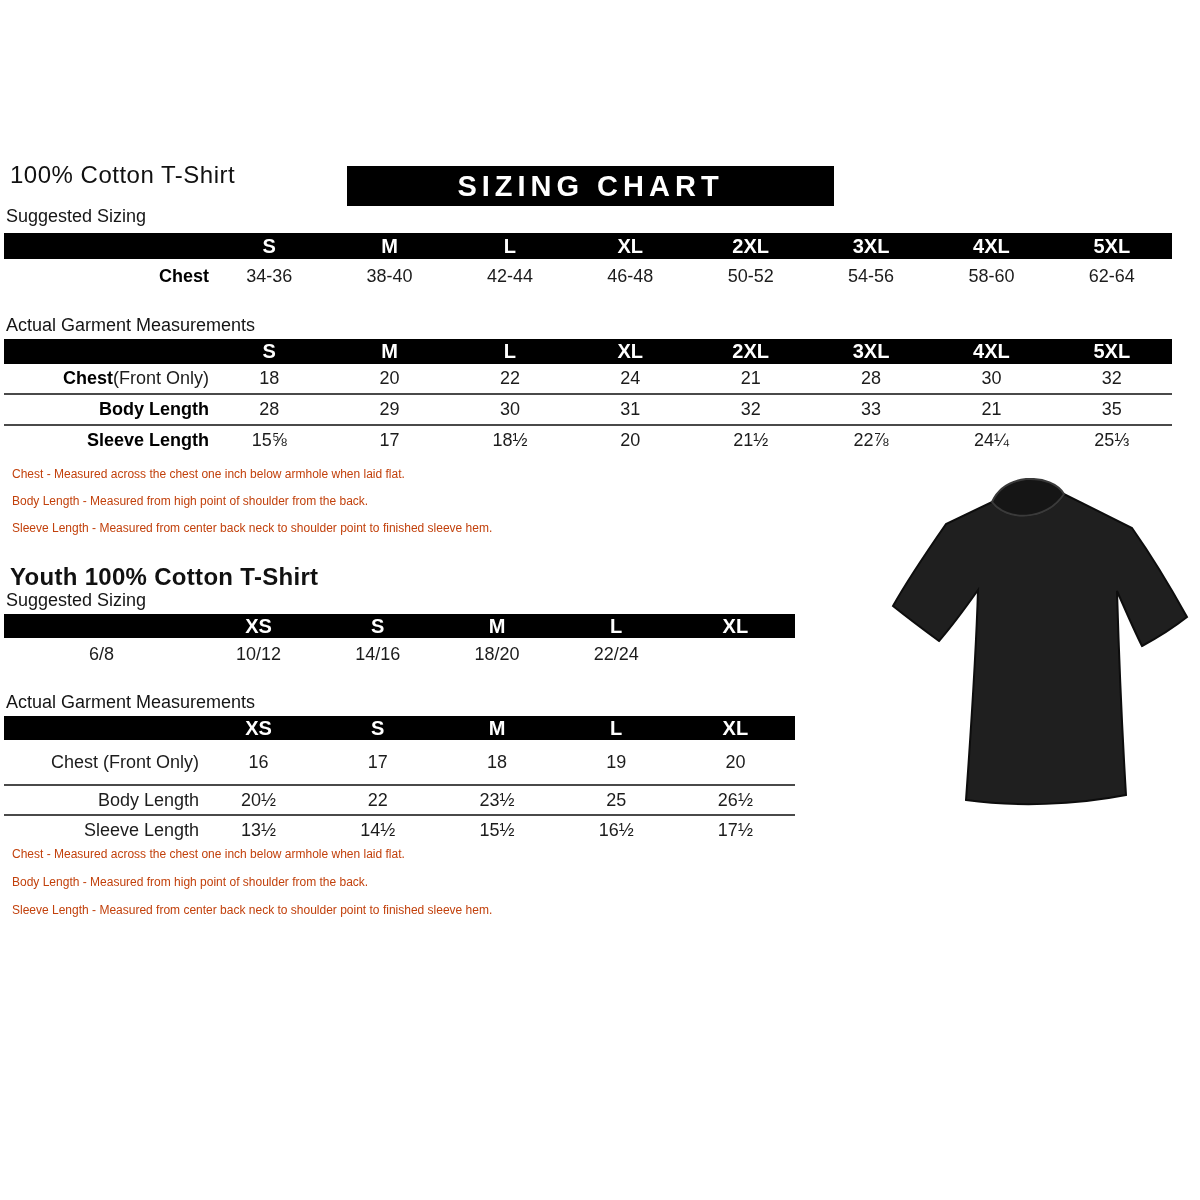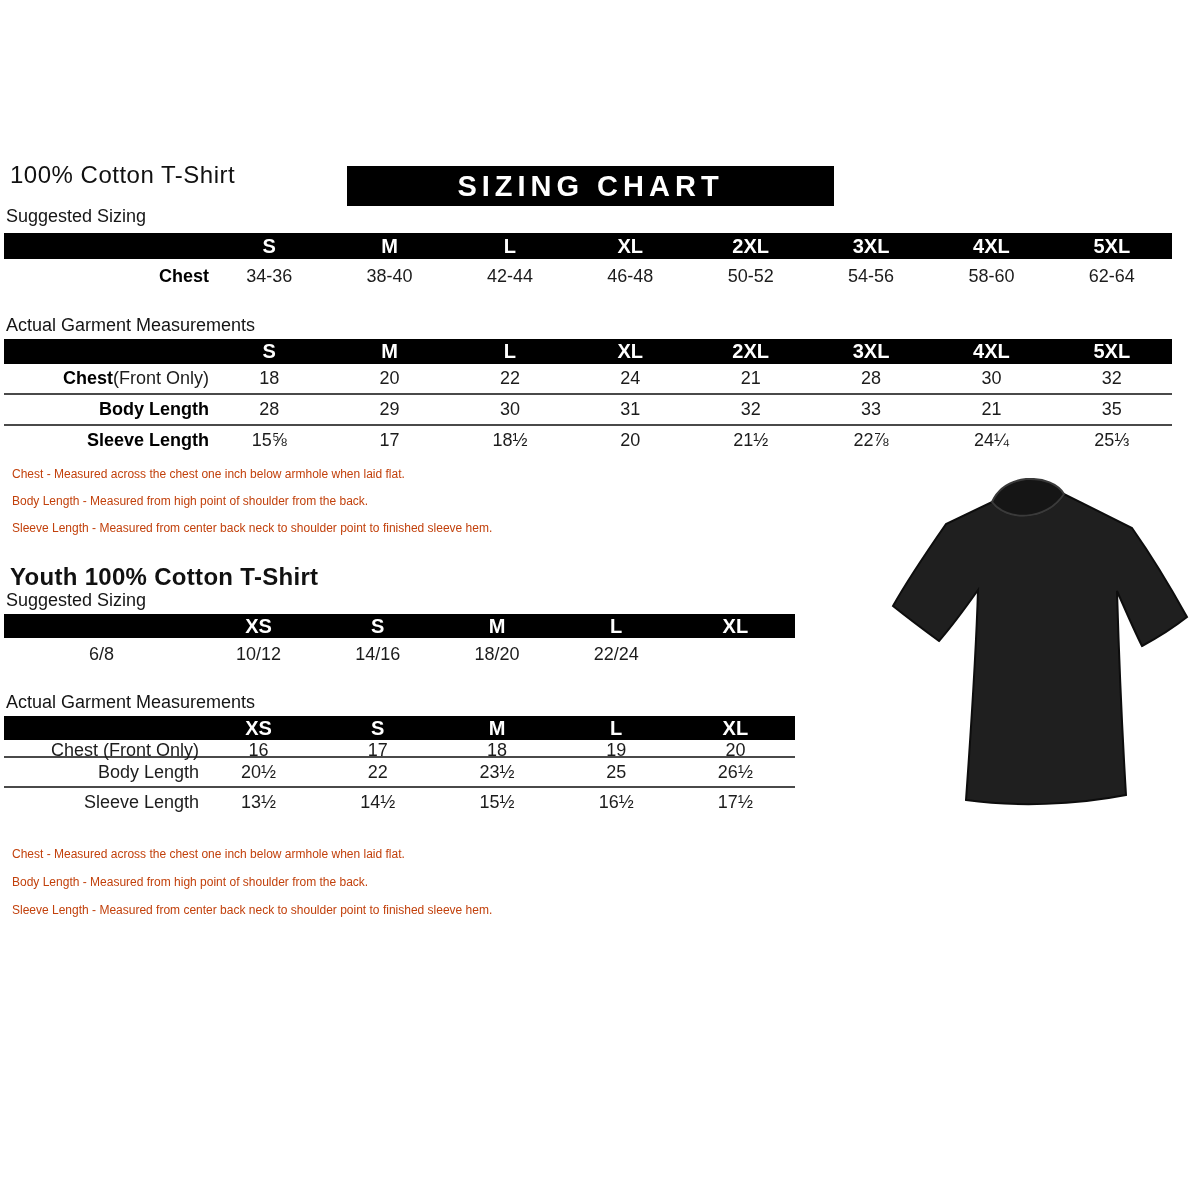--- a/index.html
+++ b/index.html
@@ -178,21 +178,21 @@
 
 <div class="abs tbl" style="top:716px;width:791px;">
   <div class="row youth thead" style="height:24px;">
     <div class="cell lbl"></div>
     <div class="cell">XS</div>
     <div class="cell">S</div>
     <div class="cell">M</div>
     <div class="cell">L</div>
     <div class="cell">XL</div>
   </div>
-  <div class="row youth" style="height:16px;">
+  <div class="row youth" style="height:44px;">
     <div class="cell lbl">Chest (Front Only)</div>
     <div class="cell">16</div>
     <div class="cell">17</div>
     <div class="cell">18</div>
     <div class="cell">19</div>
     <div class="cell">20</div>
   </div>
   <div class="row youth sep" style="height:28px;">
     <div class="cell lbl">Body Length</div>
     <div class="cell">20½</div>

